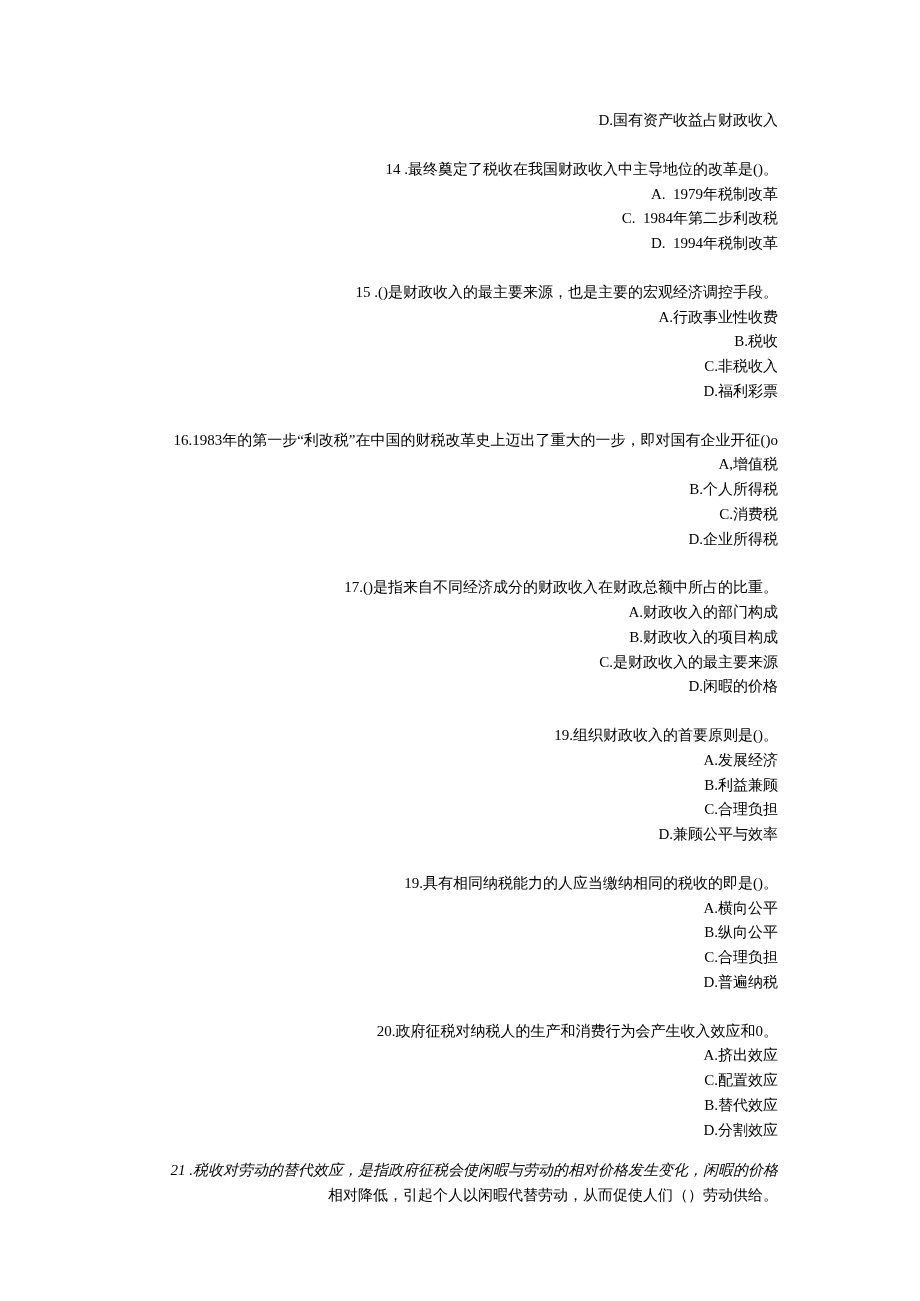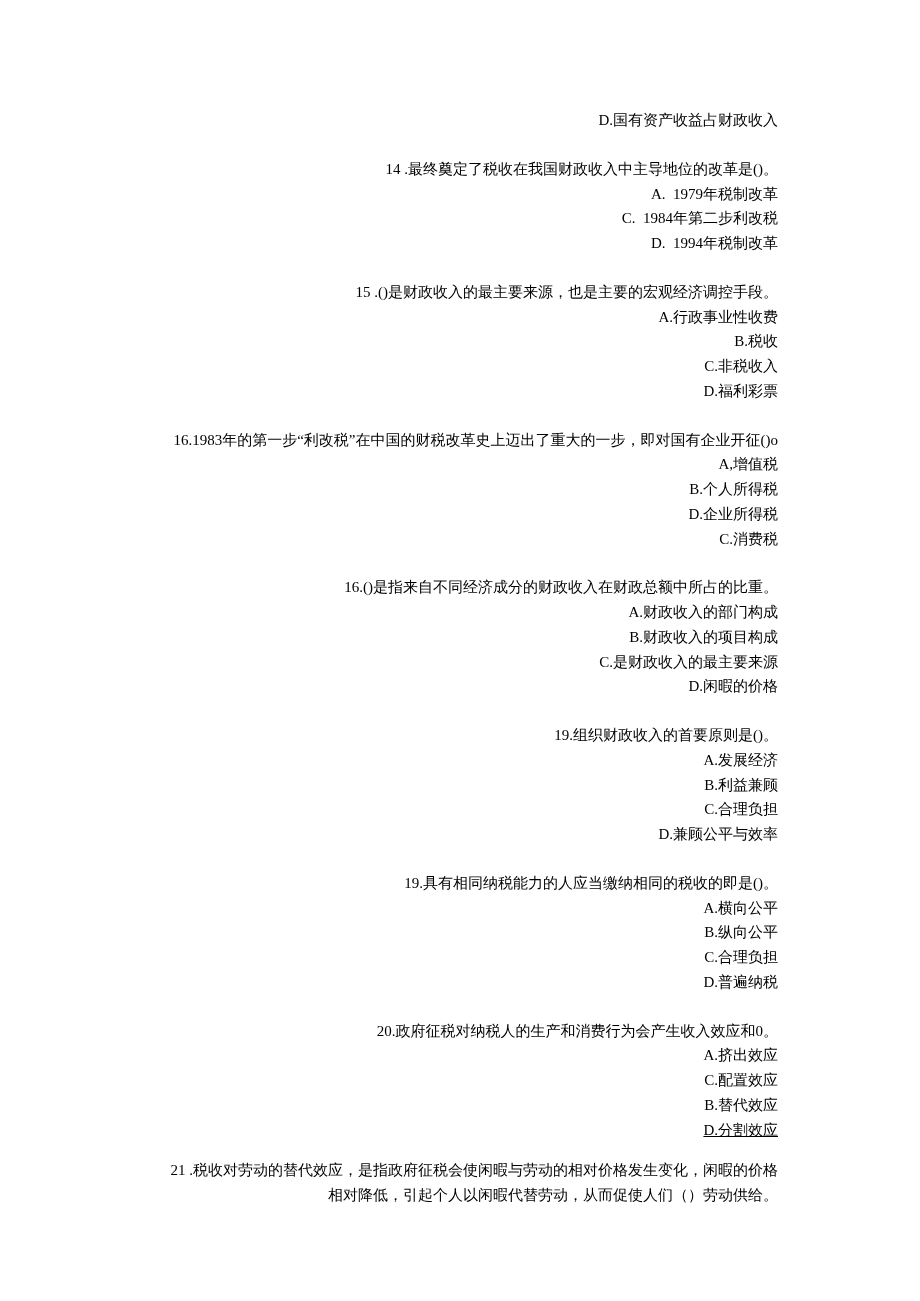--- a/index.html
+++ b/index.html
@@ -9,22 +9,22 @@
       background: #ffffff;
       font-family: "SimSun", "宋体", serif;
       font-size: 15px;
       color: #000000;
       line-height: 1.65;
       padding: 108px 142px 60px 142px;
     }
     .line { white-space: pre-wrap; }
     .block { margin-bottom: 24px; text-align: right; }
     .block:last-child { margin-bottom: 0; }
-    .gap-after-d { margin-bottom: 16px; text-decoration: underline; }
-    .q21-continue { margin-top: 5px; }
+    .gap-after-d { margin-bottom: 16px; }
+    .q21-continue { margin-top: 5px; font-style: italic; }
   </style>
 </head>
 <body>
 
 <div class="block">
   <div class="line">D.国有资产收益占财政收入</div>
 </div>
 
 <div class="block">
   <div class="line">14 .最终奠定了税收在我国财政收入中主导地位的改革是()。</div>
@@ -38,26 +38,26 @@
   <div class="line">A.行政事业性收费</div>
   <div class="line">B.税收</div>
   <div class="line">C.非税收入</div>
   <div class="line">D.福利彩票</div>
 </div>
 
 <div class="block">
   <div class="line">16.1983年的第一步“利改税”在中国的财税改革史上迈出了重大的一步，即对国有企业开征()o</div>
   <div class="line">A,增值税</div>
   <div class="line">B.个人所得税</div>
+  <div class="line">C.消费税</div>
   <div class="line">D.企业所得税</div>
-  <div class="line">C.消费税</div>
 </div>
 
 <div class="block">
-  <div class="line">16.()是指来自不同经济成分的财政收入在财政总额中所占的比重。</div>
+  <div class="line">17.()是指来自不同经济成分的财政收入在财政总额中所占的比重。</div>
   <div class="line">A.财政收入的部门构成</div>
   <div class="line">B.财政收入的项目构成</div>
   <div class="line">C.是财政收入的最主要来源</div>
   <div class="line">D.闲暇的价格</div>
 </div>
 
 <div class="block">
   <div class="line">19.组织财政收入的首要原则是()。</div>
   <div class="line">A.发展经济</div>
   <div class="line">B.利益兼顾</div>

